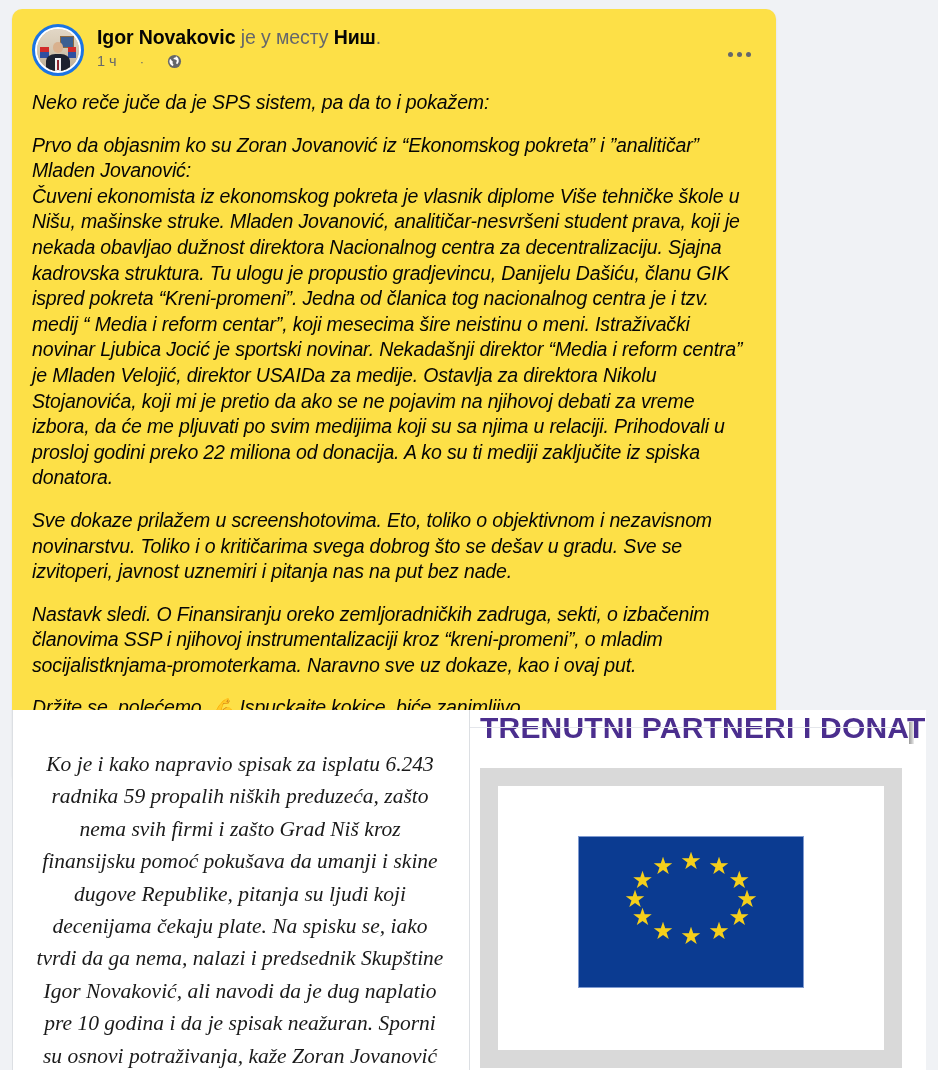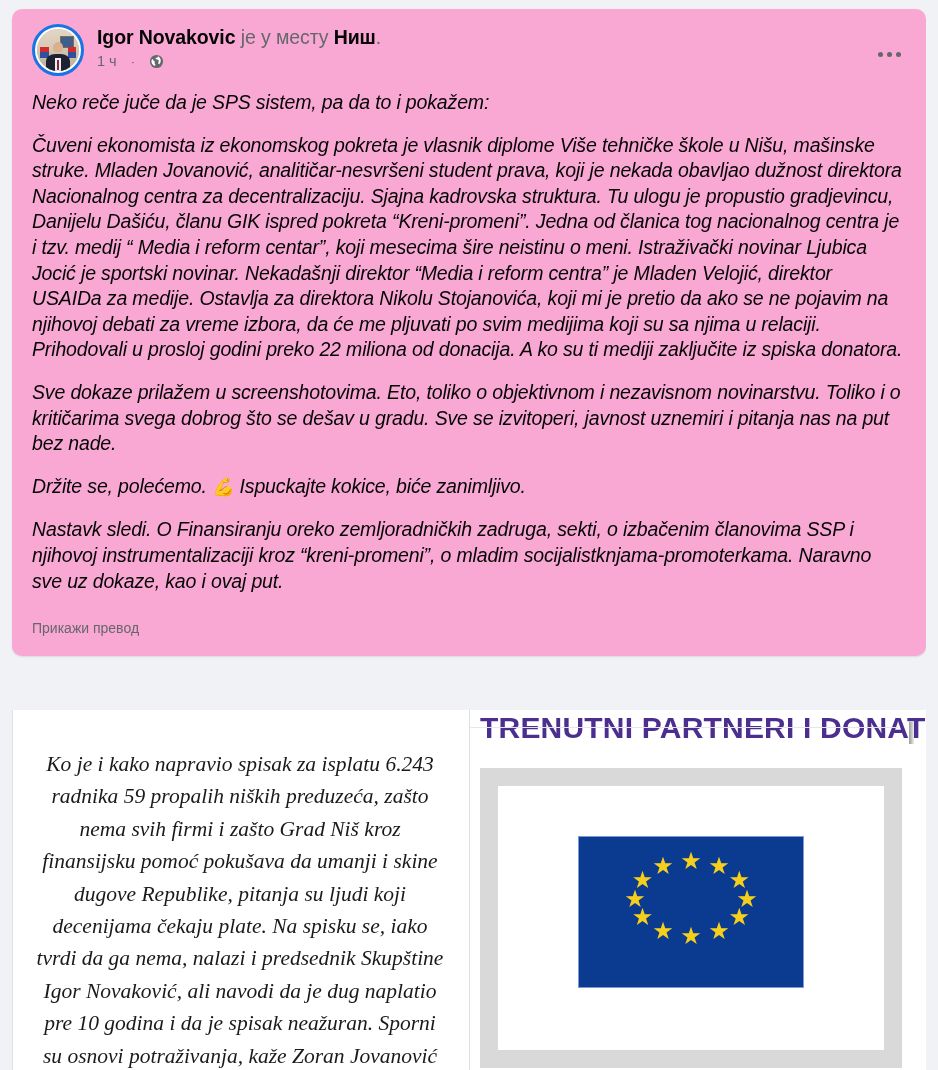--- a/index.html
+++ b/index.html
@@ -13,22 +13,22 @@
     background: #f0f2f5;
     font-family: "Liberation Sans", sans-serif;
     overflow: hidden;
   }
 
   
   .post-card {
     position: absolute;
     left: 12px;
     top: 9px;
-    width: 914px;
-    background: #f9a8d4;
+    width: 764px;
+    background: #fde047;
     border-radius: 10px;
     overflow: hidden;
     box-shadow: 0 1px 2px rgba(0,0,0,0.10);
   }
 
   
   .post-header {
     display: flex;
     align-items: flex-start;
     padding: 15px 18px 4px 20px;
@@ -109,21 +109,21 @@
   }
   .hdr-name { font-weight: 700; color: #050505; }
   .hdr-action { font-weight: 400; color: #65676b; }
   .hdr-place { font-weight: 700; color: #050505; }
   .hdr-dot { font-weight: 400; color: #65676b; }
 
   .hdr-line2 {
     margin-top: 3px;
     display: flex;
     align-items: center;
-    gap: 14px;
+    gap: 23px;
     font-size: 14.5px;
     line-height: 19px;
     color: #65676b;
   }
   .hdr-sep { color: #65676b; font-size: 13px; }
 
   .globe-icon { display: block; }
 
   .more-btn {
     position: absolute;
@@ -313,24 +313,25 @@
 
     <div class="more-btn">
       <i></i>
       <i></i>
       <i></i>
     </div>
   </div>
 
   <div class="post-body">
     <p>Neko reče juče da je SPS sistem, pa da to i pokažem:</p>
+    <p class="tight">Prvo da objasnim ko su Zoran Jovanović iz “Ekonomskog pokreta” i ”analitičar” Mladen Jovanović:</p>
     <p>Čuveni ekonomista iz ekonomskog pokreta je vlasnik diplome Više tehničke škole u Nišu, mašinske struke. Mladen Jovanović, analitičar-nesvršeni student prava, koji je nekada obavljao dužnost direktora Nacionalnog centra za decentralizaciju. Sjajna kadrovska struktura. Tu ulogu je propustio gradjevincu, Danijelu Dašiću, članu GIK ispred pokreta “Kreni-promeni”. Jedna od članica tog nacionalnog centra je i tzv. medij “ Media i reform centar”, koji mesecima šire neistinu o meni. Istraživački novinar Ljubica Jocić je sportski novinar. Nekadašnji direktor “Media i reform centra” je Mladen Velojić, direktor USAIDa za medije. Ostavlja za direktora Nikolu Stojanovića, koji mi je pretio da ako se ne pojavim na njihovoj debati za vreme izbora, da će me pljuvati po svim medijima koji su sa njima u relaciji. Prihodovali u prosloj godini preko 22 miliona od donacija. A ko su ti mediji zaključite iz spiska donatora.</p>
     <p>Sve dokaze prilažem u screenshotovima. Eto, toliko o objektivnom i nezavisnom novinarstvu. Toliko i o kritičarima svega dobrog što se dešav u gradu. Sve se izvitoperi, javnost uznemiri i pitanja nas na put bez nade.</p>
+    <p>Nastavk sledi. O Finansiranju oreko zemljoradničkih zadruga, sekti, o izbačenim članovima SSP i njihovoj instrumentalizaciji kroz “kreni-promeni”, o mladim socijalistknjama-promoterkama. Naravno sve uz dokaze, kao i ovaj put.</p>
     <p><span>Držite se, polećemo. </span><span class="emoji">💪</span><span> Ispuckajte kokice, biće zanimljivo.</span></p>
-    <p>Nastavk sledi. O Finansiranju oreko zemljoradničkih zadruga, sekti, o izbačenim članovima SSP i njihovoj instrumentalizaciji kroz “kreni-promeni”, o mladim socijalistknjama-promoterkama. Naravno sve uz dokaze, kao i ovaj put.</p>
   </div>
 
   <div class="translate-link">Прикажи превод</div>
 </div>
 
 <div class="attach-grid">
 
   <div class="attach-cell attach-left">
     <div class="article-quote">Ko je i kako napravio spisak za isplatu 6.243 radnika 59 propalih niških preduzeća, zašto nema svih firmi i zašto Grad Niš kroz finansijsku pomoć pokušava da umanji i skine dugove Republike, pitanja su ljudi koji decenijama čekaju plate. Na spisku se, iako tvrdi da ga nema, nalazi i predsednik Skupštine Igor Novaković, ali navodi da je dug naplatio pre 10 godina i da je spisak neažuran. Sporni su osnovi potraživanja, kaže Zoran Jovanović iz</div>
   </div>

